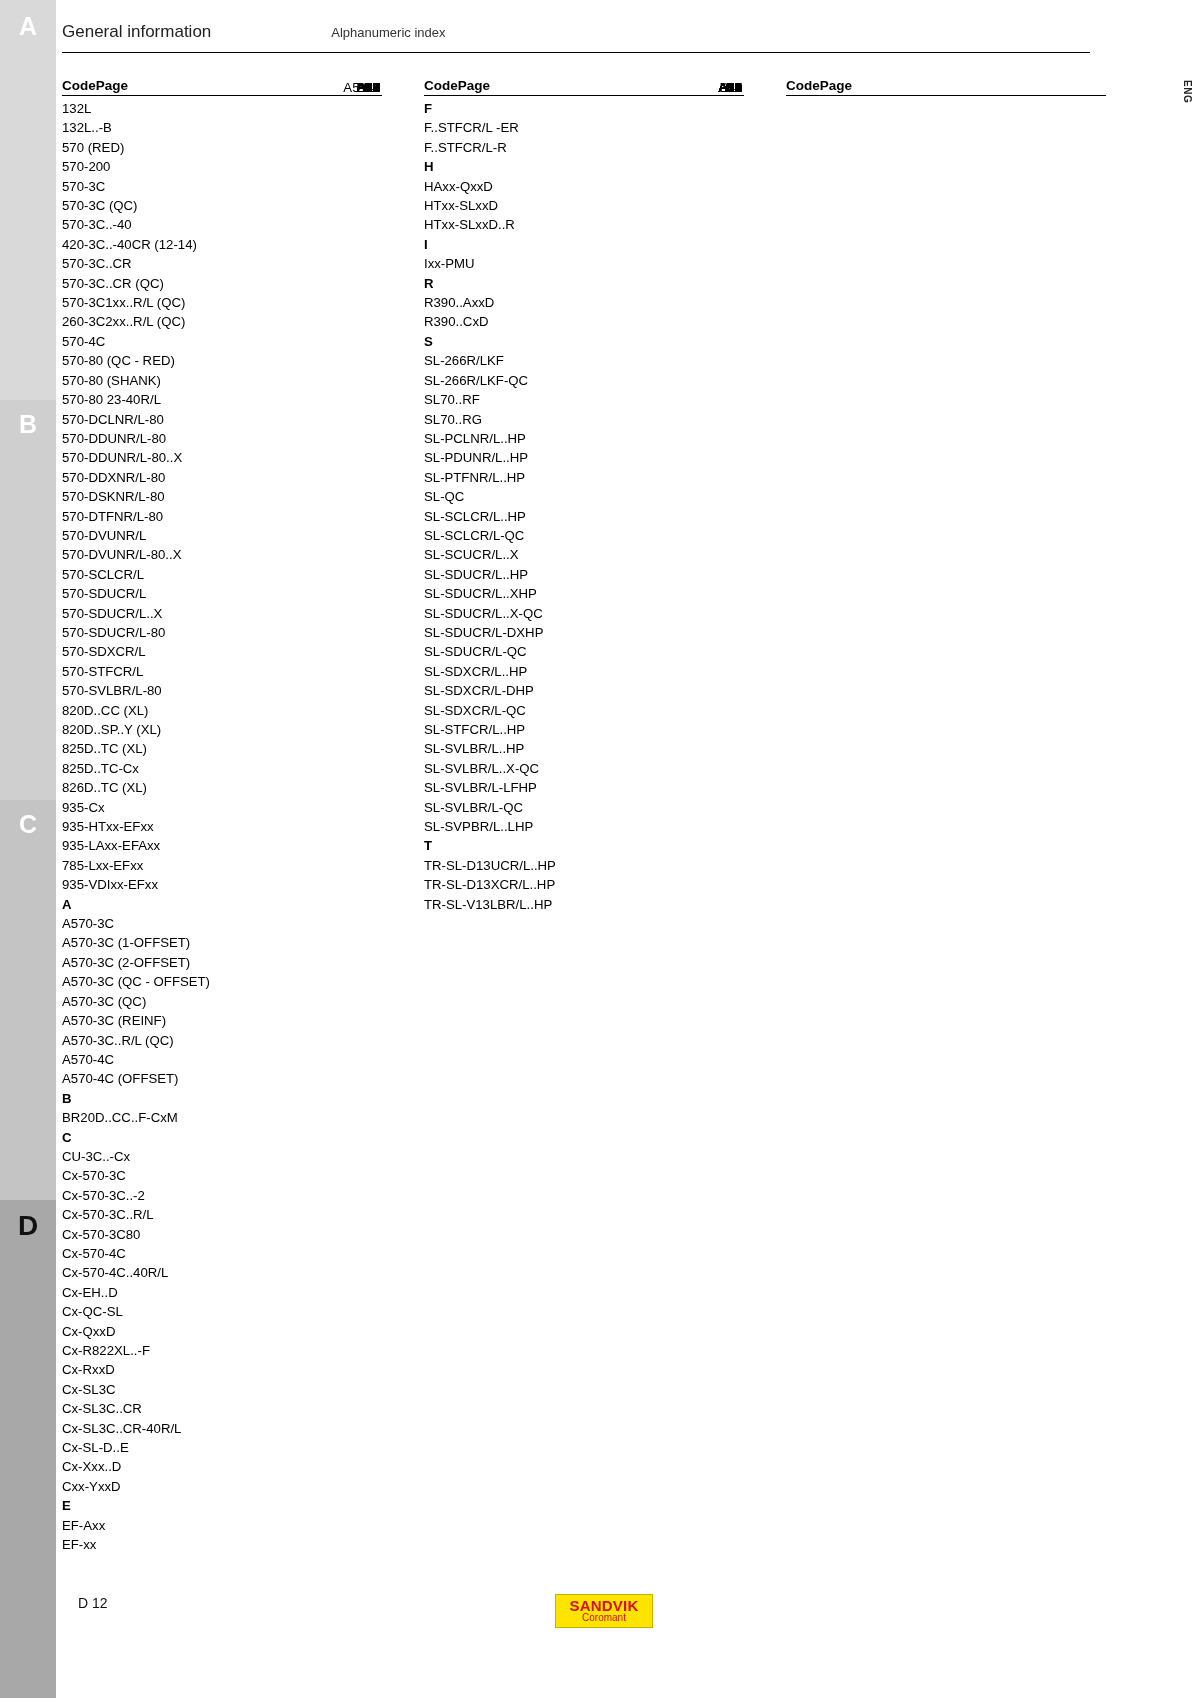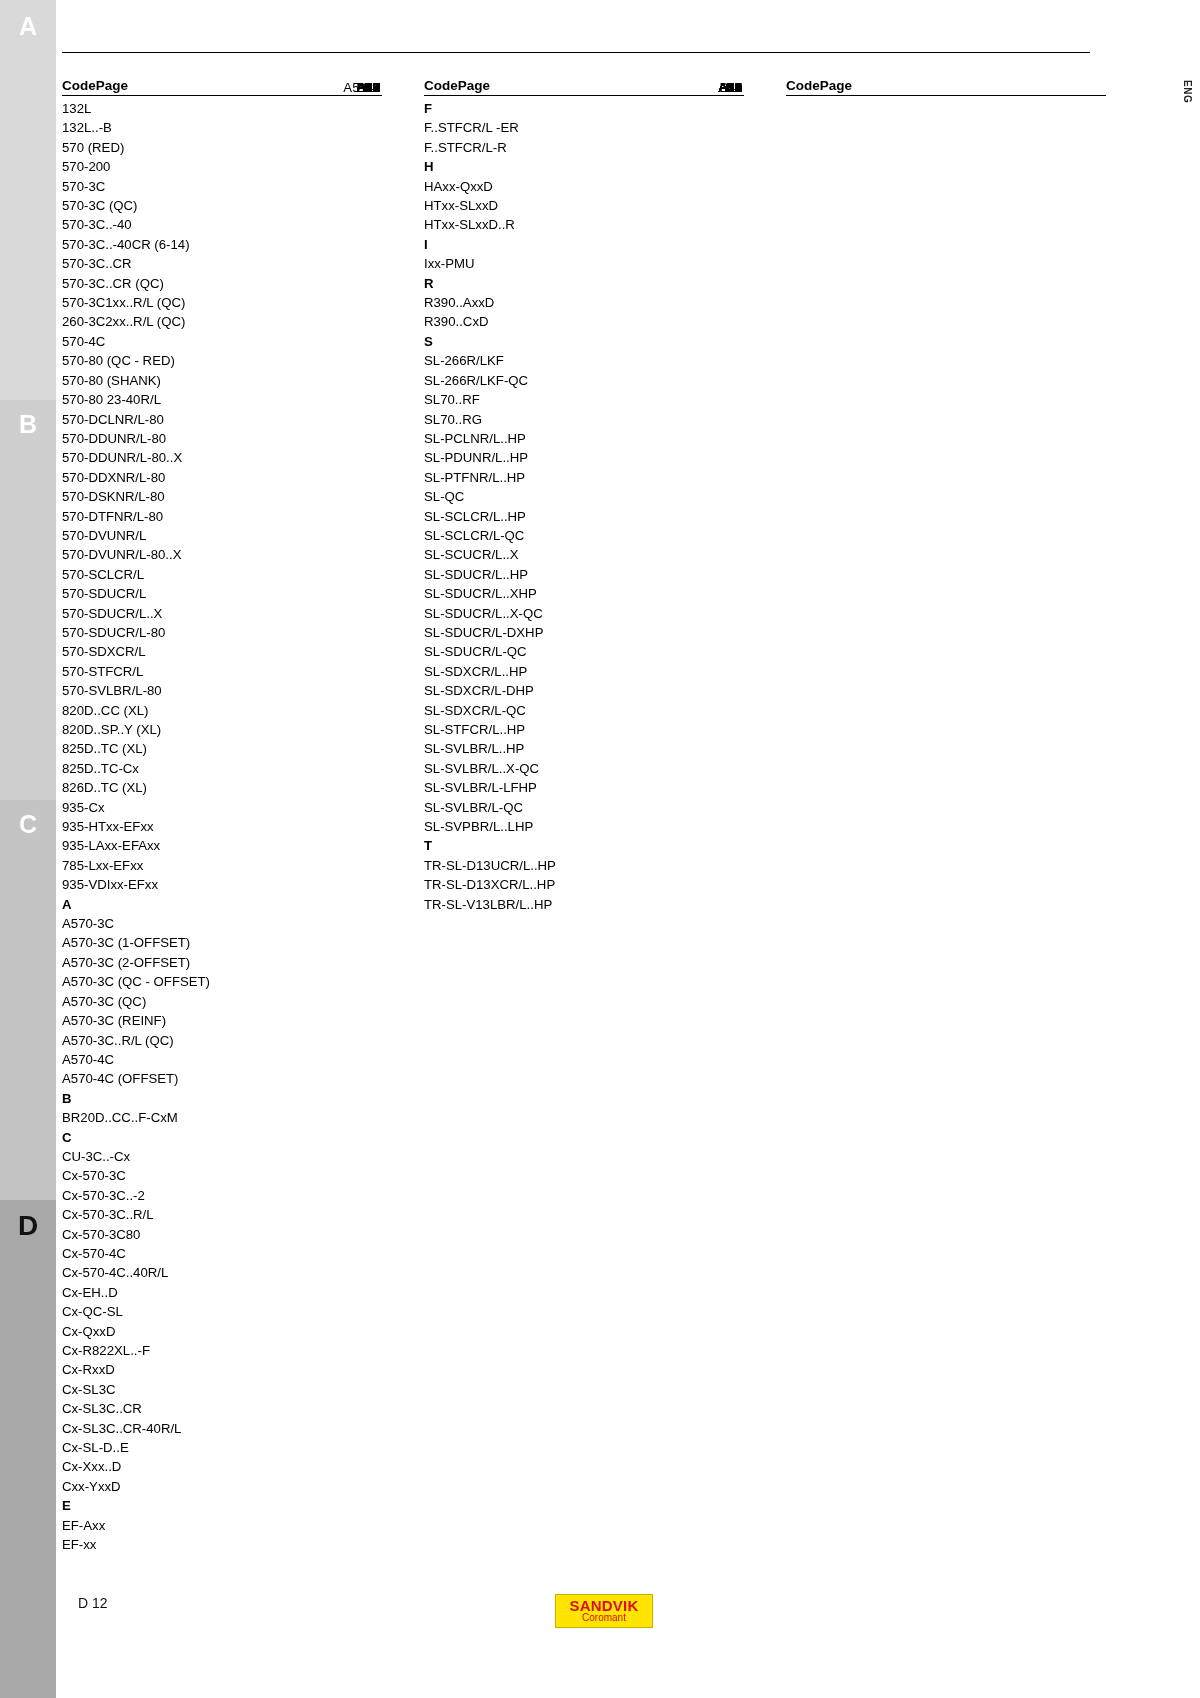--- a/index.html
+++ b/index.html
@@ -113,20 +113,24 @@
     <div class="tab tab-c">
       <span>C</span>
     </div>
     <div class="tab tab-d">
       <span>D</span>
     </div>
   </div>
 
   <div class="eng">ENG</div>
 
+  <div class="header">
+    <div class="h-title">General information</div>
+    <div class="h-sub">Alphanumeric index</div>
+  </div>
   <div class="rule"></div>
 
   <div class="cols">
     <div class="col col1">
       <div class="colhead">
         <div class="hc">Code</div>
         <div class="hp">Page</div>
       </div>
       <div class="rows">
           <div class="row">
@@ -151,21 +155,21 @@
           </div>
           <div class="row">
             <div class="code">570-3C (QC)</div>
             <div class="page">A19</div>
           </div>
           <div class="row">
             <div class="code">570-3C..-40</div>
             <div class="page">A16</div>
           </div>
           <div class="row">
-            <div class="code">570-3C..-40CR (6-14)</div>
+            <div class="code">420-3C..-40CR (12-14)</div>
             <div class="page">A17</div>
           </div>
           <div class="row">
             <div class="code">570-3C..CR</div>
             <div class="page">A17</div>
           </div>
           <div class="row">
             <div class="code">570-3C..CR (QC)</div>
             <div class="page">A20</div>
           </div>

